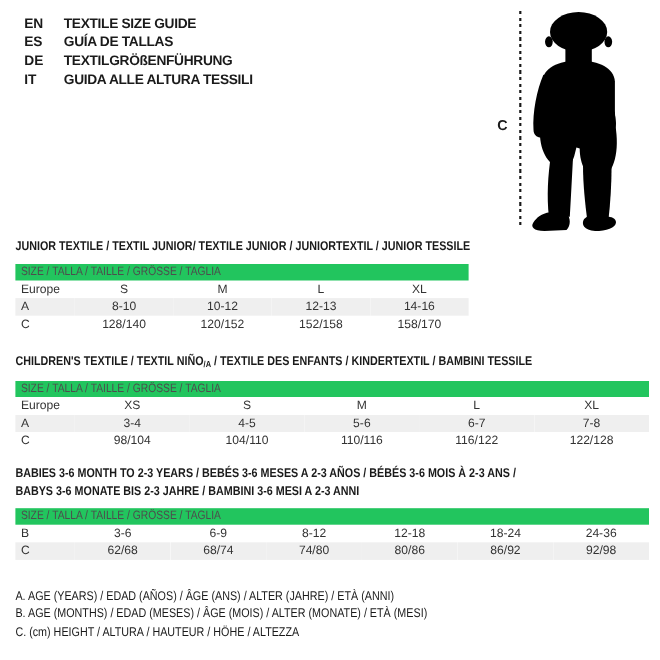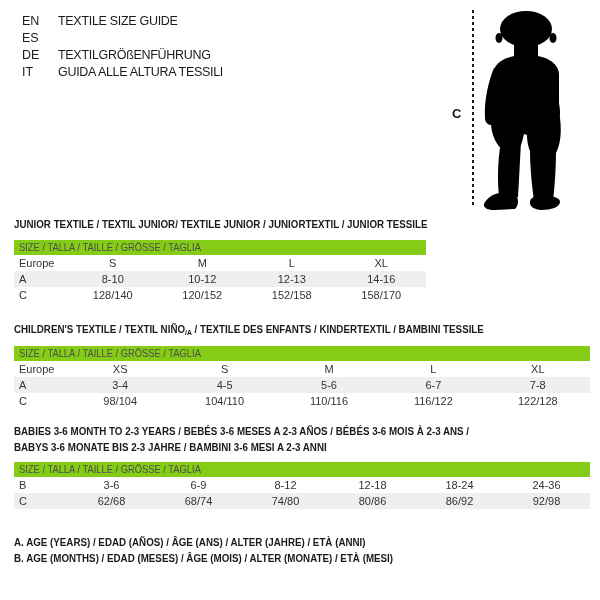--- a/index.html
+++ b/index.html
@@ -4,64 +4,65 @@
 <style>
   html,body { margin:0; padding:0; background:#ffffff; }
   #canvas {
     position:relative; width:600px; height:600px; background:#ffffff;
     font-family:"Liberation Sans", sans-serif; color:#1a1a1a; overflow:hidden;
   }
   .cond { display:inline-block; transform:scaleX(0.85); transform-origin:0 50%; white-space:nowrap; }
 
   
   .langs { position:absolute; left:22px; top:13px; }
-  .lang-row { display:flex; height:17px; line-height:17px; font-weight:normal; font-size:12.5px; }
+  .lang-row { display:flex; height:17px; line-height:17px; font-weight:bold; font-size:12.5px; }
   .lang-code { width:36px; }
   .lang-label { letter-spacing:-0.3px;text-align:right; }
 
   
   .height-line { position:absolute; left:472px; top:10px; width:2px; height:198px;
     background-image:repeating-linear-gradient(#1a1a1a 0 3px, transparent 3px 6px); }
   .height-label { position:absolute; left:452px; top:106px; font-weight:bold; font-size:13px; }
   .baby-wrap { position:absolute; left:480px; top:10px; width:90px; height:200px; }
 
   
   .section-title { position:absolute; left:14px; font-size:11.5px; font-weight:bold; white-space:nowrap; }
   .title-sub { font-size:8px; vertical-align:-2px; }
   .two-line { line-height:16px; }
 
   
   .size-table { position:absolute; left:14px; border-collapse:collapse; table-layout:fixed;
     font-size:11px; color:#333333; }
   .size-table td { padding:0; height:16px; line-height:16px; text-align:center; overflow:hidden; white-space:nowrap; }
-  .size-table tr.hdr td { background:#84cc16; height:15px; line-height:15px; text-align:left;
+  .size-table tr.hdr td { background:#22c55e; height:15px; line-height:15px; text-align:left;
     color:#4d4d4d; padding-left:5px; }
   .size-table td.lbl { text-align:left; padding-left:5px; }
   .size-table tr.striped td { background:#efefef; }
   .t1 { width:412px; top:240px; }
   .t2 { width:576px; top:346px; }
   .t3 { width:576px; top:462px; }
   col.c-label { width:54px; }
 
   
-  .footnotes { position:absolute; left:14px; top:534px; font-size:11.5px; font-weight:bold; }
+  .footnotes { position:absolute; left:14px; top:534px; font-size:11.5px; font-weight:normal; }
   .footnote { height:16.4px; line-height:16.4px; white-space:nowrap; }
 </style>
 </head>
 <body>
 
 <div id="canvas">
 
   <div class="langs">
     <div class="lang-row">
       <span class="lang-code">EN</span>
       <span class="lang-label">TEXTILE SIZE GUIDE</span>
     </div>
     <div class="lang-row">
       <span class="lang-code">ES</span>
+      <span class="lang-label">GUÍA DE TALLAS</span>
     </div>
     <div class="lang-row">
       <span class="lang-code">DE</span>
       <span class="lang-label">TEXTILGRÖßENFÜHRUNG</span>
     </div>
     <div class="lang-row">
       <span class="lang-code">IT</span>
       <span class="lang-label">GUIDA ALLE ALTURA TESSILI</span>
     </div>
   </div>
@@ -204,15 +205,16 @@
       <td>80/86</td>
       <td>86/92</td>
       <td>92/98</td>
     </tr>
   </tbody>
     </table>
 
   <div class="footnotes">
     <div class="footnote"><span class="cond">A. AGE (YEARS) / EDAD (AÑOS) / ÂGE (ANS) / ALTER (JAHRE) / ETÀ (ANNI)</span></div>
     <div class="footnote"><span class="cond">B. AGE (MONTHS) / EDAD (MESES) / ÂGE (MOIS) / ALTER (MONATE) / ETÀ (MESI)</span></div>
+    <div class="footnote"><span class="cond">C. (cm) HEIGHT / ALTURA / HAUTEUR / HÖHE / ALTEZZA</span></div>
   </div>
 
 </div>
 
 </body></html>

